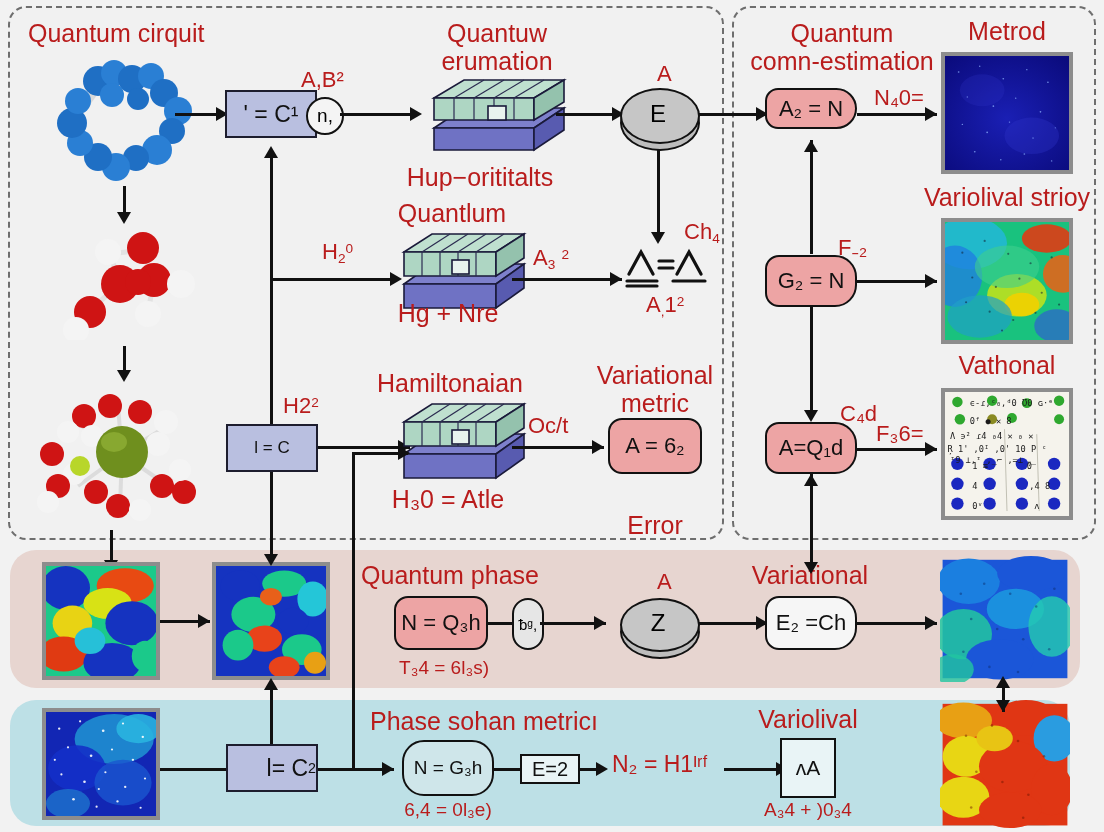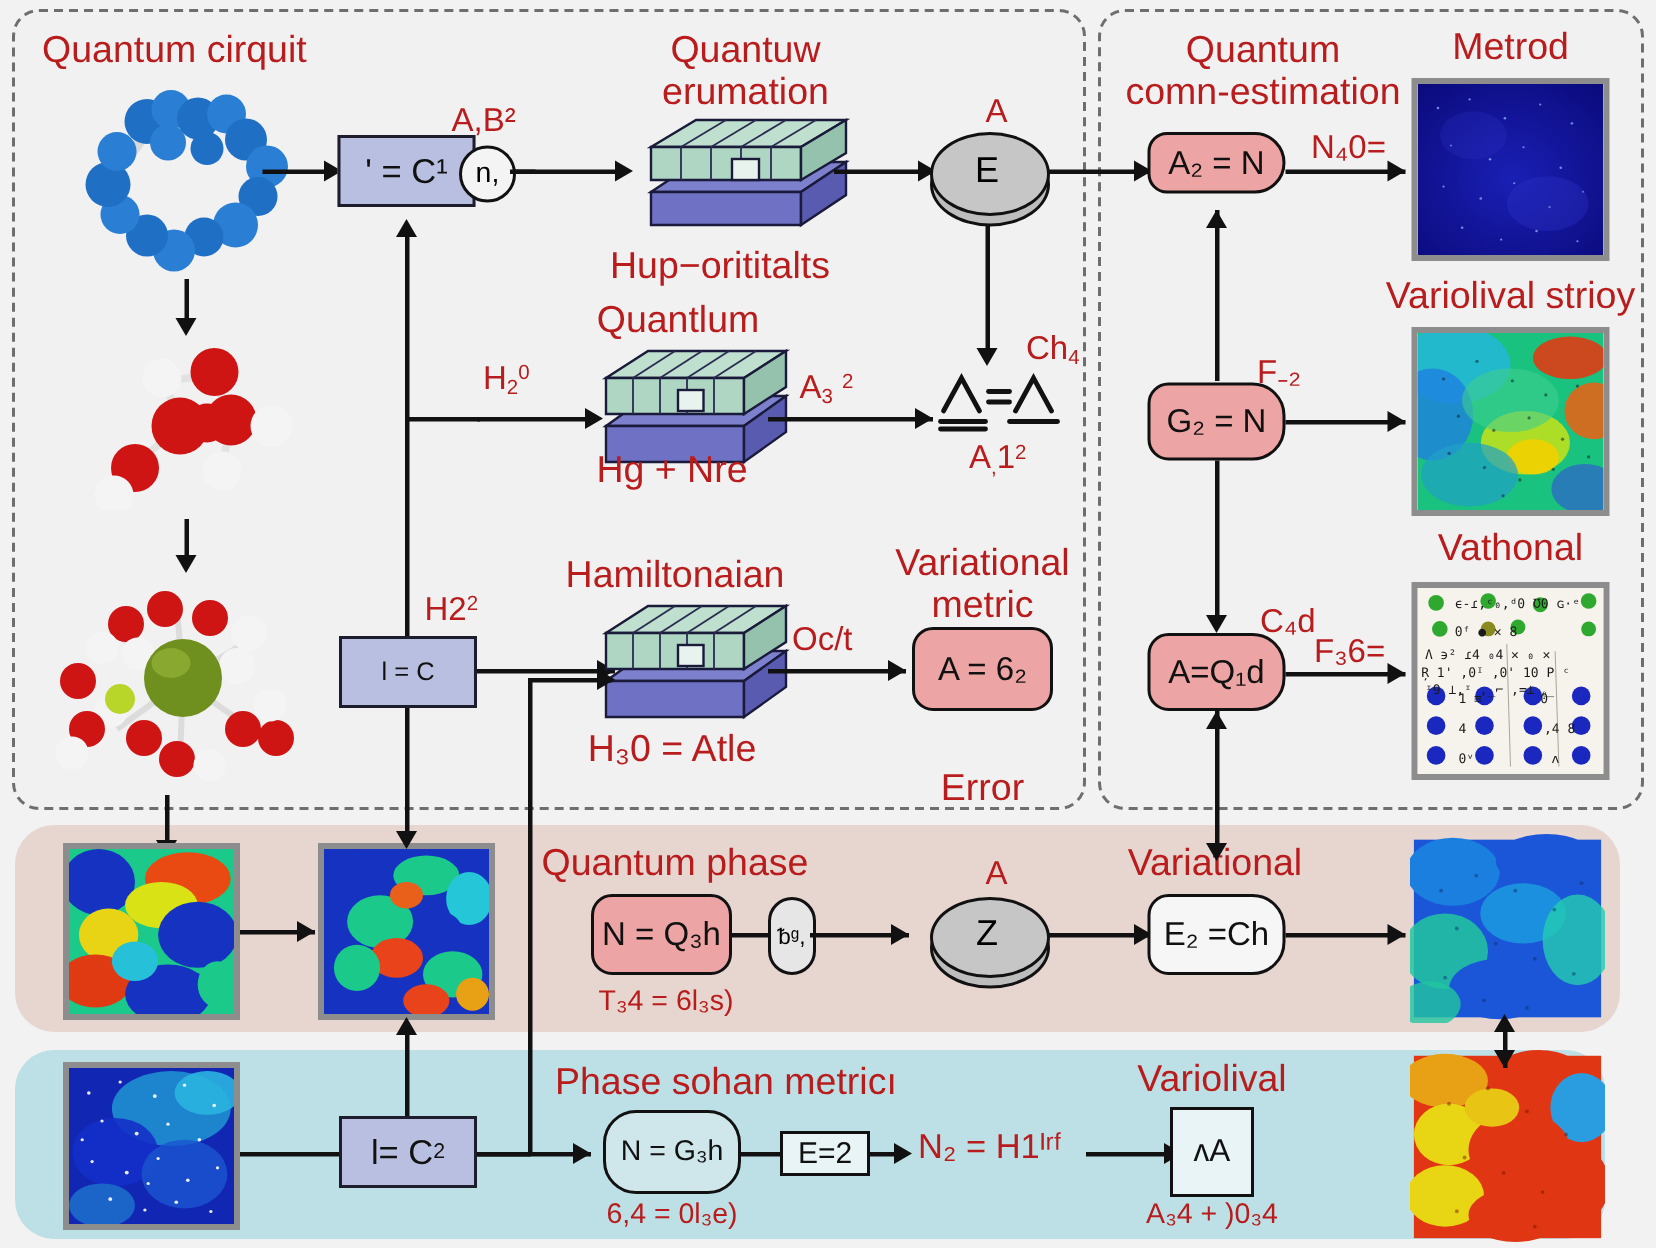--- a/index.html
+++ b/index.html
@@ -604,21 +604,21 @@
         <circle cx="46" cy="91" r="1"></circle>
           <circle cx="65" cy="86" r="1.1"></circle>
           <circle cx="86" cy="92" r="1"></circle>
         <circle cx="8" cy="46" r="1"></circle>
           <circle cx="48" cy="74" r="1"></circle>
       </g>
     </svg>
   </div>
 
   <div class="ln hl" style="left:160px;top:768px;width:68px;"></div>
-  <div class="node n-blue t-mid" style="left:226px;top:744px;width:92px;height:48px;font-size:23px;">l= C<sup>2</sup></div>
+  <div class="node n-blue t-mid" style="left:226px;top:744px;width:92px;height:48px;font-size:23px;justify-content:flex-end;">l= C<sup>2</sup></div>
 
   <div class="ln vl" style="left:270px;top:682px;height:62px;"></div>
   <div class="ar ar-u" style="left:264px;top:678px;"></div>
 
   <div class="ln hl" style="left:318px;top:768px;width:76px;"></div>
   <div class="ar ar-r" style="left:382px;top:762px;"></div>
 
   <div class="ln vl" style="left:352px;top:452px;height:316px;"></div>
   <div class="ln hl" style="left:352px;top:452px;width:56px;"></div>
   <div class="ar ar-r" style="left:398px;top:446px;"></div>

